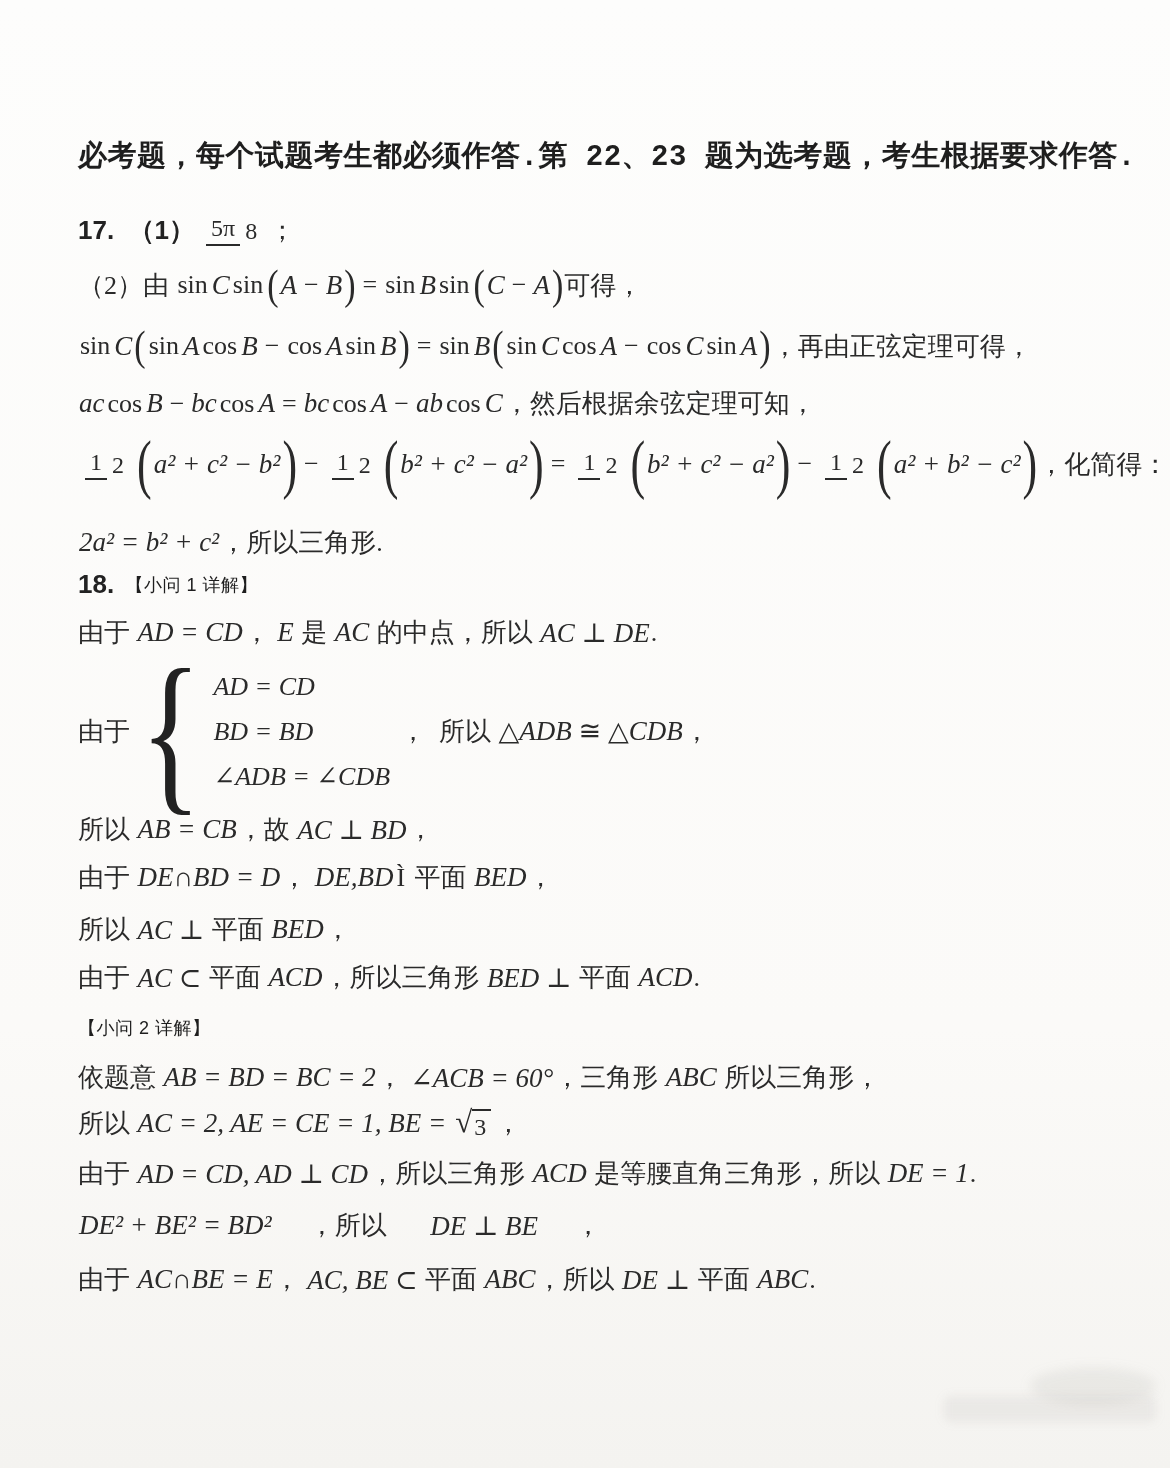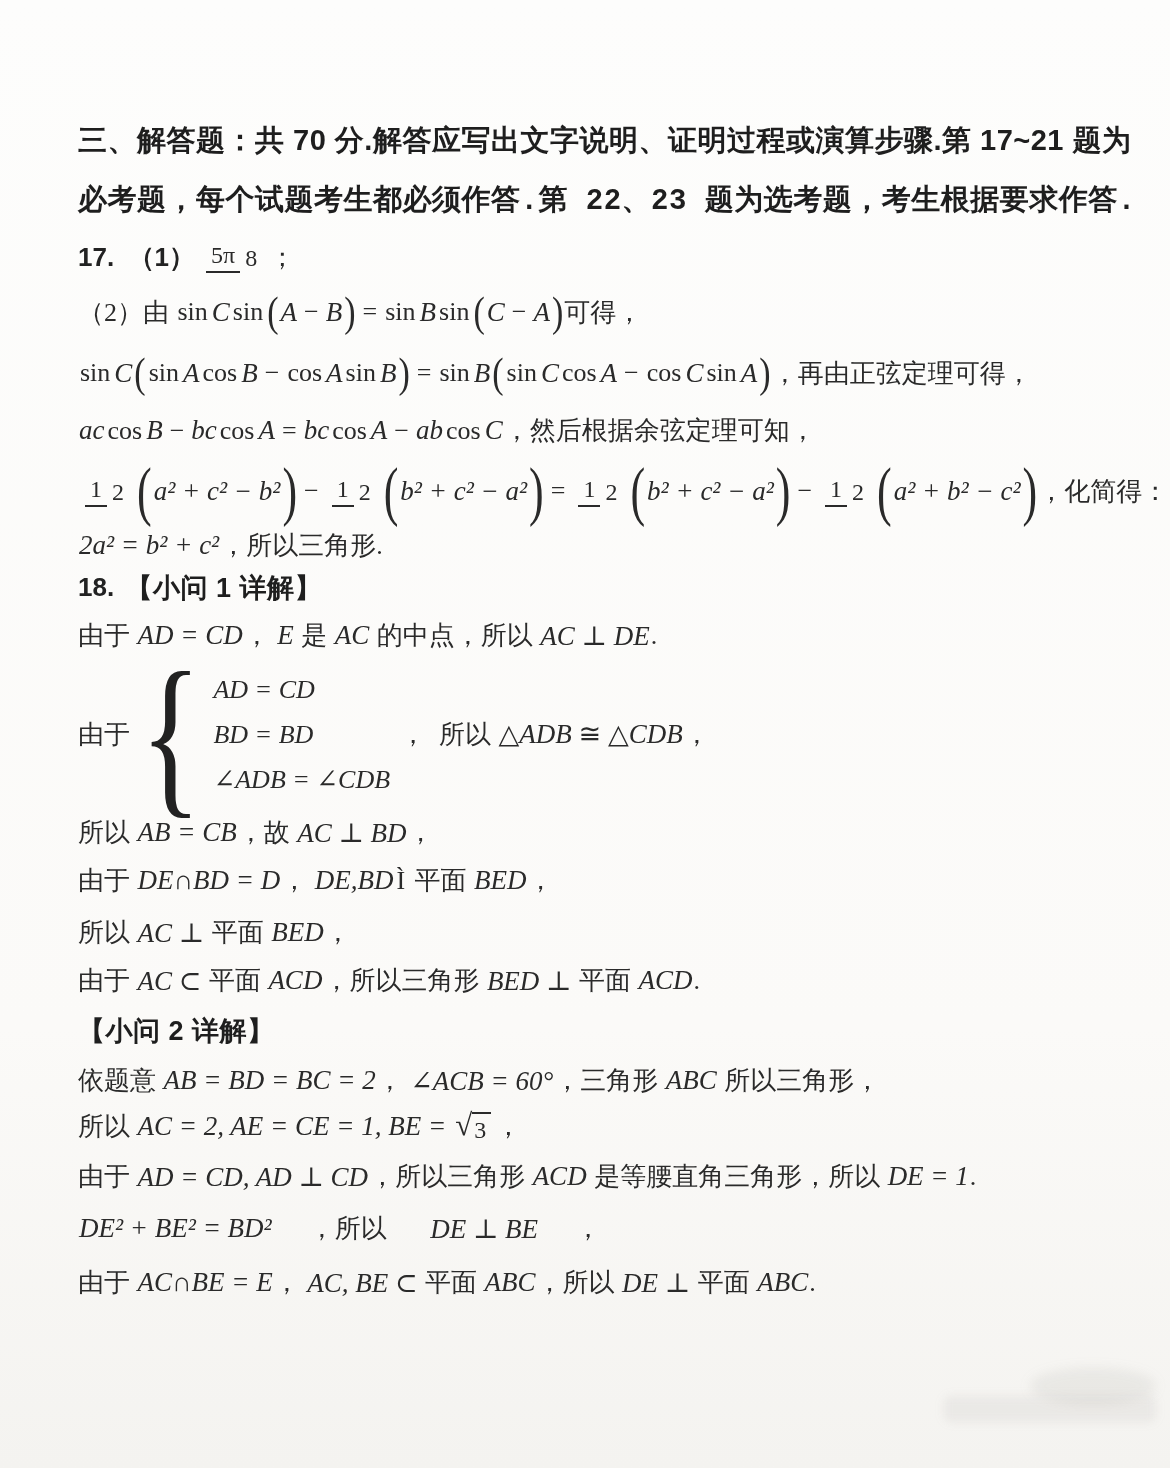--- a/index.html
+++ b/index.html
@@ -19,21 +19,21 @@
   .line{
     display:flex;align-items:center;flex-wrap:nowrap;
     white-space:pre;min-height:38px;
   }
   .hd-lg{
     font-family:var(--sans);font-weight:700;font-size:29px;
     line-height:44px;color:#1e1e1e;letter-spacing:0.5px;
     white-space:pre;
   }
   .cn{font-family:var(--serif);font-size:26px;color:#2a2a2a;}
-  .hd{font-family:var(--sans);font-weight:700;font-size:27px;color:#1e1e1e;letter-spacing:0.5px;}
+  .hd{font-family:var(--sans);font-weight:400;font-size:18px;color:#1e1e1e;letter-spacing:0.5px;}
   .lbl{font-family:var(--sans);font-weight:600;font-size:26px;margin-right:4px;color:#222;}
   .m{font-family:var(--serif);font-style:italic;font-size:27px;margin:0 1px;}
   .fn{font-family:var(--serif);font-size:26px;margin:0 3px 0 2px;}
   .o{font-family:var(--serif);font-size:26px;margin:0 6px;}
   .big{
     font-family:var(--serif);font-size:34px;line-height:1.2;
     display:inline-block;transform:scaleY(1.25);margin:0 1px;font-weight:400;
   }
   .big2{font-size:44px;transform:scaleY(1.5);line-height:1.25;margin:0 1px;}
   .frac{
@@ -64,29 +64,28 @@
   }
   .wm{position:absolute;pointer-events:none;}
   .wm1{left:1030px;top:1368px;width:126px;height:36px;background:rgba(130,125,118,0.10);filter:blur(6px);border-radius:50%;}
   .wm2{left:944px;top:1396px;width:212px;height:26px;background:rgba(130,125,118,0.09);filter:blur(5px);border-radius:6px;}
 </style>
 </head>
 <body>
 
 <div class="page">
 
-  <div class="hd-lg">三、解答题：共 70 分.解答应写出文字说明、证明过程或演算步骤.第 17~21 题为</div>
   <div class="hd-lg" style="margin-top:18px;font-family:Liberation Mono, monospace;">必考题，每个试题考生都必须作答.第 22、23 题为选考题，考生根据要求作答.</div>
 
-  <div class="line" style="margin-top:14px;"><span class="lbl">17.  （1）</span><span class="frac"><span class="fnum">5π</span><span class="fden">8</span></span><span class="cn">；</span></div>
+  <div class="line" style="margin-top:31px;"><span class="lbl">17.  （1）</span><span class="frac"><span class="fnum">5π</span><span class="fden">8</span></span><span class="cn">；</span></div>
   <div class="line" style="margin-top:16px;"><span class="cn">（2）由 </span><span class="fn">sin</span><span class="m">C</span><span class="fn">sin</span><span class="big">(</span><span class="m">A</span><span class="o">−</span><span class="m">B</span><span class="big">)</span><span class="o">=</span><span class="fn">sin</span><span class="m">B</span><span class="fn">sin</span><span class="big">(</span><span class="m">C</span><span class="o">−</span><span class="m">A</span><span class="big">)</span><span class="cn">可得，</span></div>
   <div class="line" style="margin-top:20px;"><span class="fn">sin</span><span class="m">C</span><span class="big">(</span><span class="fn">sin</span><span class="m">A</span><span class="fn">cos</span><span class="m">B</span><span class="o">−</span><span class="fn">cos</span><span class="m">A</span><span class="fn">sin</span><span class="m">B</span><span class="big">)</span><span class="o">=</span><span class="fn">sin</span><span class="m">B</span><span class="big">(</span><span class="fn">sin</span><span class="m">C</span><span class="fn">cos</span><span class="m">A</span><span class="o">−</span><span class="fn">cos</span><span class="m">C</span><span class="fn">sin</span><span class="m">A</span><span class="big">)</span><span class="cn">，再由正弦定理可得，</span></div>
   <div class="line" style="margin-top:18px;"><span class="m">ac</span><span class="fn">cos</span><span class="m">B</span><span class="o">−</span><span class="m">bc</span><span class="fn">cos</span><span class="m">A</span><span class="o">=</span><span class="m">bc</span><span class="fn">cos</span><span class="m">A</span><span class="o">−</span><span class="m">ab</span><span class="fn">cos</span><span class="m">C</span><span class="cn">，然后根据余弦定理可知，</span></div>
   <div class="line" style="margin-top:14px;"><span class="frac"><span class="fnum">1</span><span class="fden">2</span></span><span class="big big2">(</span><span class="m">a² + c² − b²</span><span class="big big2">)</span><span class="o">−</span><span class="frac"><span class="fnum">1</span><span class="fden">2</span></span><span class="big big2">(</span><span class="m">b² + c² − a²</span><span class="big big2">)</span><span class="o">=</span><span class="frac"><span class="fnum">1</span><span class="fden">2</span></span><span class="big big2">(</span><span class="m">b² + c² − a²</span><span class="big big2">)</span><span class="o">−</span><span class="frac"><span class="fnum">1</span><span class="fden">2</span></span><span class="big big2">(</span><span class="m">a² + b² − c²</span><span class="big big2">)</span><span class="cn">，化简得：</span></div>
-  <div class="line" style="margin-top:8px;"><span class="m">2a² = b² + c²</span><span class="cn">，所以三角形.</span></div>
+  <div class="line" style="margin-top:32px;"><span class="m">2a² = b² + c²</span><span class="cn">，所以三角形.</span></div>
   <div class="line" style="margin-top:4px;"><span class="lbl">18. </span><span class="hd">【小问 1 详解】</span></div>
   <div class="line" style="margin-top:10px;"><span class="cn">由于 </span><span class="m">AD = CD</span><span class="cn">， </span><span class="m">E</span><span class="cn"> 是 </span><span class="m">AC</span><span class="cn"> 的中点，所以 </span><span class="m">AC ⊥ DE</span><span class="cn">.</span></div>
   <div class="line" style="margin-top:12px;"><span class="cn">由于</span><span class="sys"><span class="brace">{</span><span class="syscol"><span class="sysrow">AD = CD</span><span class="sysrow">BD = BD</span><span class="sysrow">∠ADB = ∠CDB</span></span></span><span class="cn">，  所以 </span><span class="m">△ADB ≅ △CDB</span><span class="cn">，</span></div>
   <div class="line" style="margin-top:12px;"><span class="cn">所以 </span><span class="m">AB = CB</span><span class="cn">，故 </span><span class="m">AC ⊥ BD</span><span class="cn">，</span></div>
   <div class="line" style="margin-top:10px;"><span class="cn">由于 </span><span class="m">DE∩BD = D</span><span class="cn">， </span><span class="m">DE,BD</span><span class="fn">Ì</span><span class="cn"> 平面 </span><span class="m">BED</span><span class="cn">，</span></div>
   <div class="line" style="margin-top:14px;"><span class="cn">所以 </span><span class="m">AC ⊥</span><span class="cn"> 平面 </span><span class="m">BED</span><span class="cn">，</span></div>
   <div class="line" style="margin-top:10px;"><span class="cn">由于 </span><span class="m">AC ⊂</span><span class="cn"> 平面 </span><span class="m">ACD</span><span class="cn">，所以三角形 </span><span class="m">BED ⊥</span><span class="cn"> 平面 </span><span class="m">ACD</span><span class="cn">.</span></div>
   <div class="line" style="margin-top:12px;"><span class="hd">【小问 2 详解】</span></div>
   <div class="line" style="margin-top:12px;text-align:center;"><span class="cn">依题意 </span><span class="m">AB = BD = BC = 2</span><span class="cn">， </span><span class="m">∠ACB = 60°</span><span class="cn">，三角形 </span><span class="m">ABC</span><span class="cn"> 所以三角形，</span></div>
   <div class="line" style="margin-top:8px;"><span class="cn">所以 </span><span class="m">AC = 2, AE = CE = 1, BE =</span><span class="sqrt"><span class="rad">√</span><span class="rc">3</span></span><span class="cn">，</span></div>

